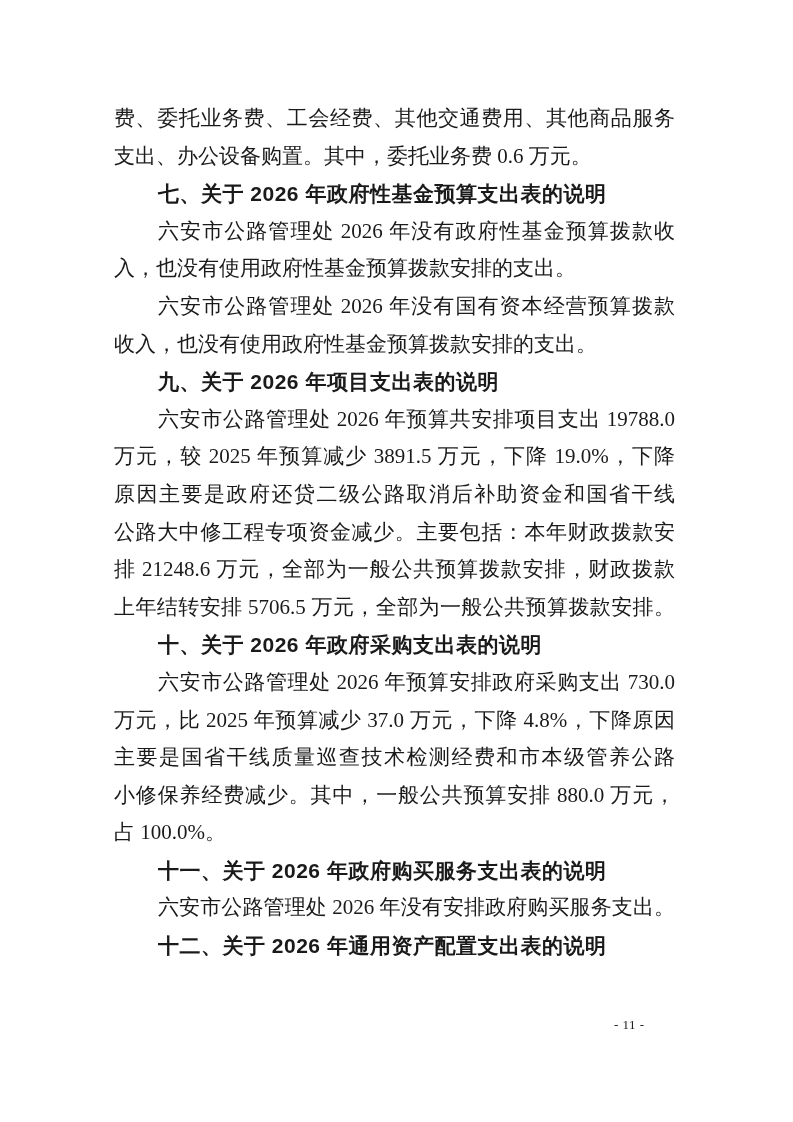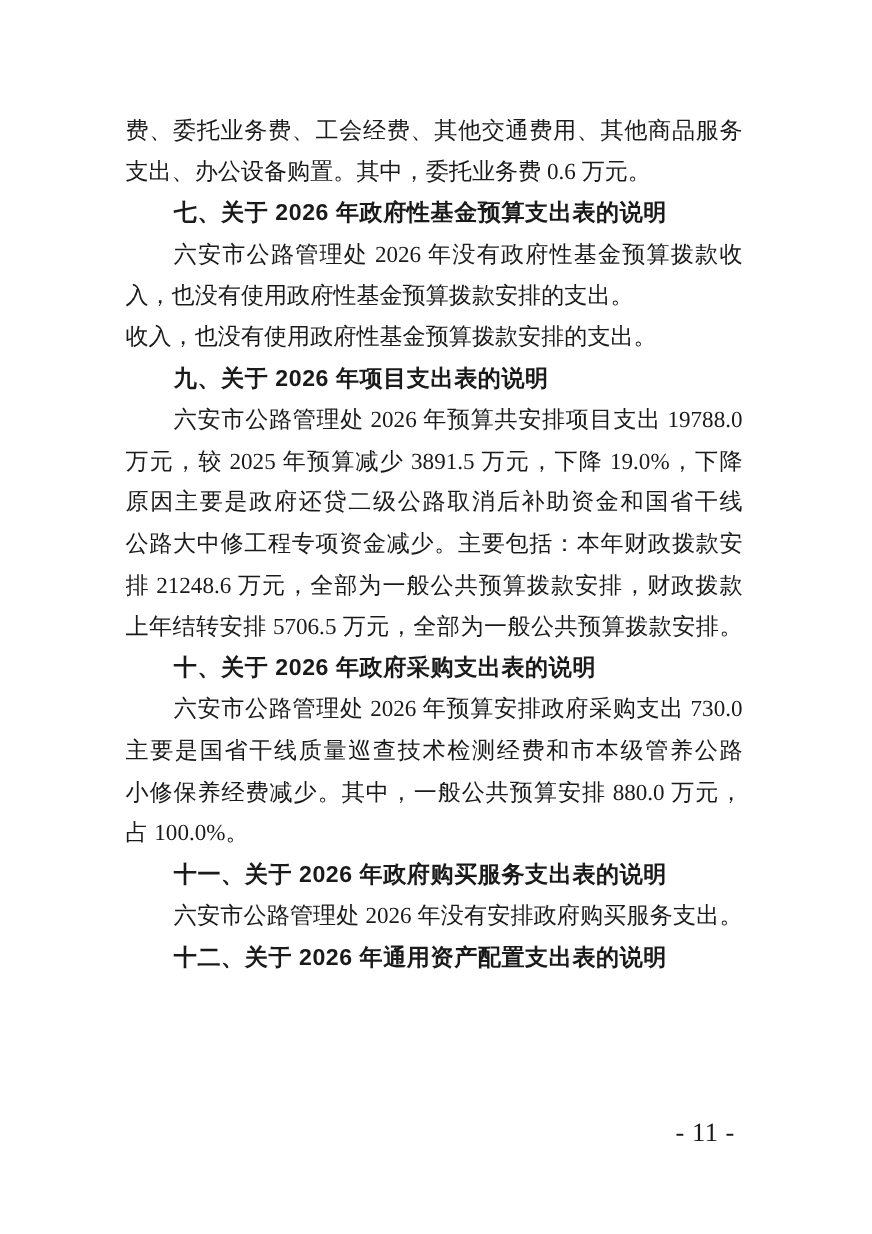--- a/index.html
+++ b/index.html
@@ -38,46 +38,48 @@
   }
   .line.heading {
     font-family: "Liberation Sans", "DejaVu Sans", sans-serif;
     font-weight: 700;
     letter-spacing: 0.5px;
   }
   .page-number {
     position: absolute;
     left: 614px;
     top: 1017px;
-    font-size: 24px;
+    font-size: 13px;
     letter-spacing: 0.5px;
     font-family: "Liberation Serif", "DejaVu Serif", serif;
     color: #1a1a1a;
   }
 </style>
 </head>
 <body>
 
 <div class="doc-page">
   <div class="text-block">
     <div class="line fill">费、委托业务费、工会经费、其他交通费用、其他商品服务</div>
     <div class="line">支出、办公设备购置。其中，委托业务费 0.6 万元。</div>
     <div class="line heading indent">七、关于 2026 年政府性基金预算支出表的说明</div>
     <div class="line fill indent">六安市公路管理处 2026 年没有政府性基金预算拨款收</div>
     <div class="line">入，也没有使用政府性基金预算拨款安排的支出。</div>
+    <div class="line fill indent">六安市公路管理处 2026 年没有国有资本经营预算拨款</div>
     <div class="line">收入，也没有使用政府性基金预算拨款安排的支出。</div>
     <div class="line heading indent">九、关于 2026 年项目支出表的说明</div>
     <div class="line fill indent">六安市公路管理处 2026 年预算共安排项目支出 19788.0</div>
     <div class="line fill">万元，较 2025 年预算减少 3891.5 万元，下降 19.0%，下降</div>
     <div class="line fill">原因主要是政府还贷二级公路取消后补助资金和国省干线</div>
     <div class="line fill">公路大中修工程专项资金减少。主要包括：本年财政拨款安</div>
     <div class="line fill">排 21248.6 万元，全部为一般公共预算拨款安排，财政拨款</div>
     <div class="line fill">上年结转安排 5706.5 万元，全部为一般公共预算拨款安排。</div>
     <div class="line heading indent">十、关于 2026 年政府采购支出表的说明</div>
     <div class="line fill indent">六安市公路管理处 2026 年预算安排政府采购支出 730.0</div>
+    <div class="line fill">万元，比 2025 年预算减少 37.0 万元，下降 4.8%，下降原因</div>
     <div class="line fill">主要是国省干线质量巡查技术检测经费和市本级管养公路</div>
     <div class="line fill">小修保养经费减少。其中，一般公共预算安排 880.0 万元，</div>
     <div class="line">占 100.0%。</div>
     <div class="line heading indent">十一、关于 2026 年政府购买服务支出表的说明</div>
     <div class="line fill indent">六安市公路管理处 2026 年没有安排政府购买服务支出。</div>
     <div class="line heading indent">十二、关于 2026 年通用资产配置支出表的说明</div>
   </div>
   <div class="page-number">- 11 -</div>
 </div>
 

